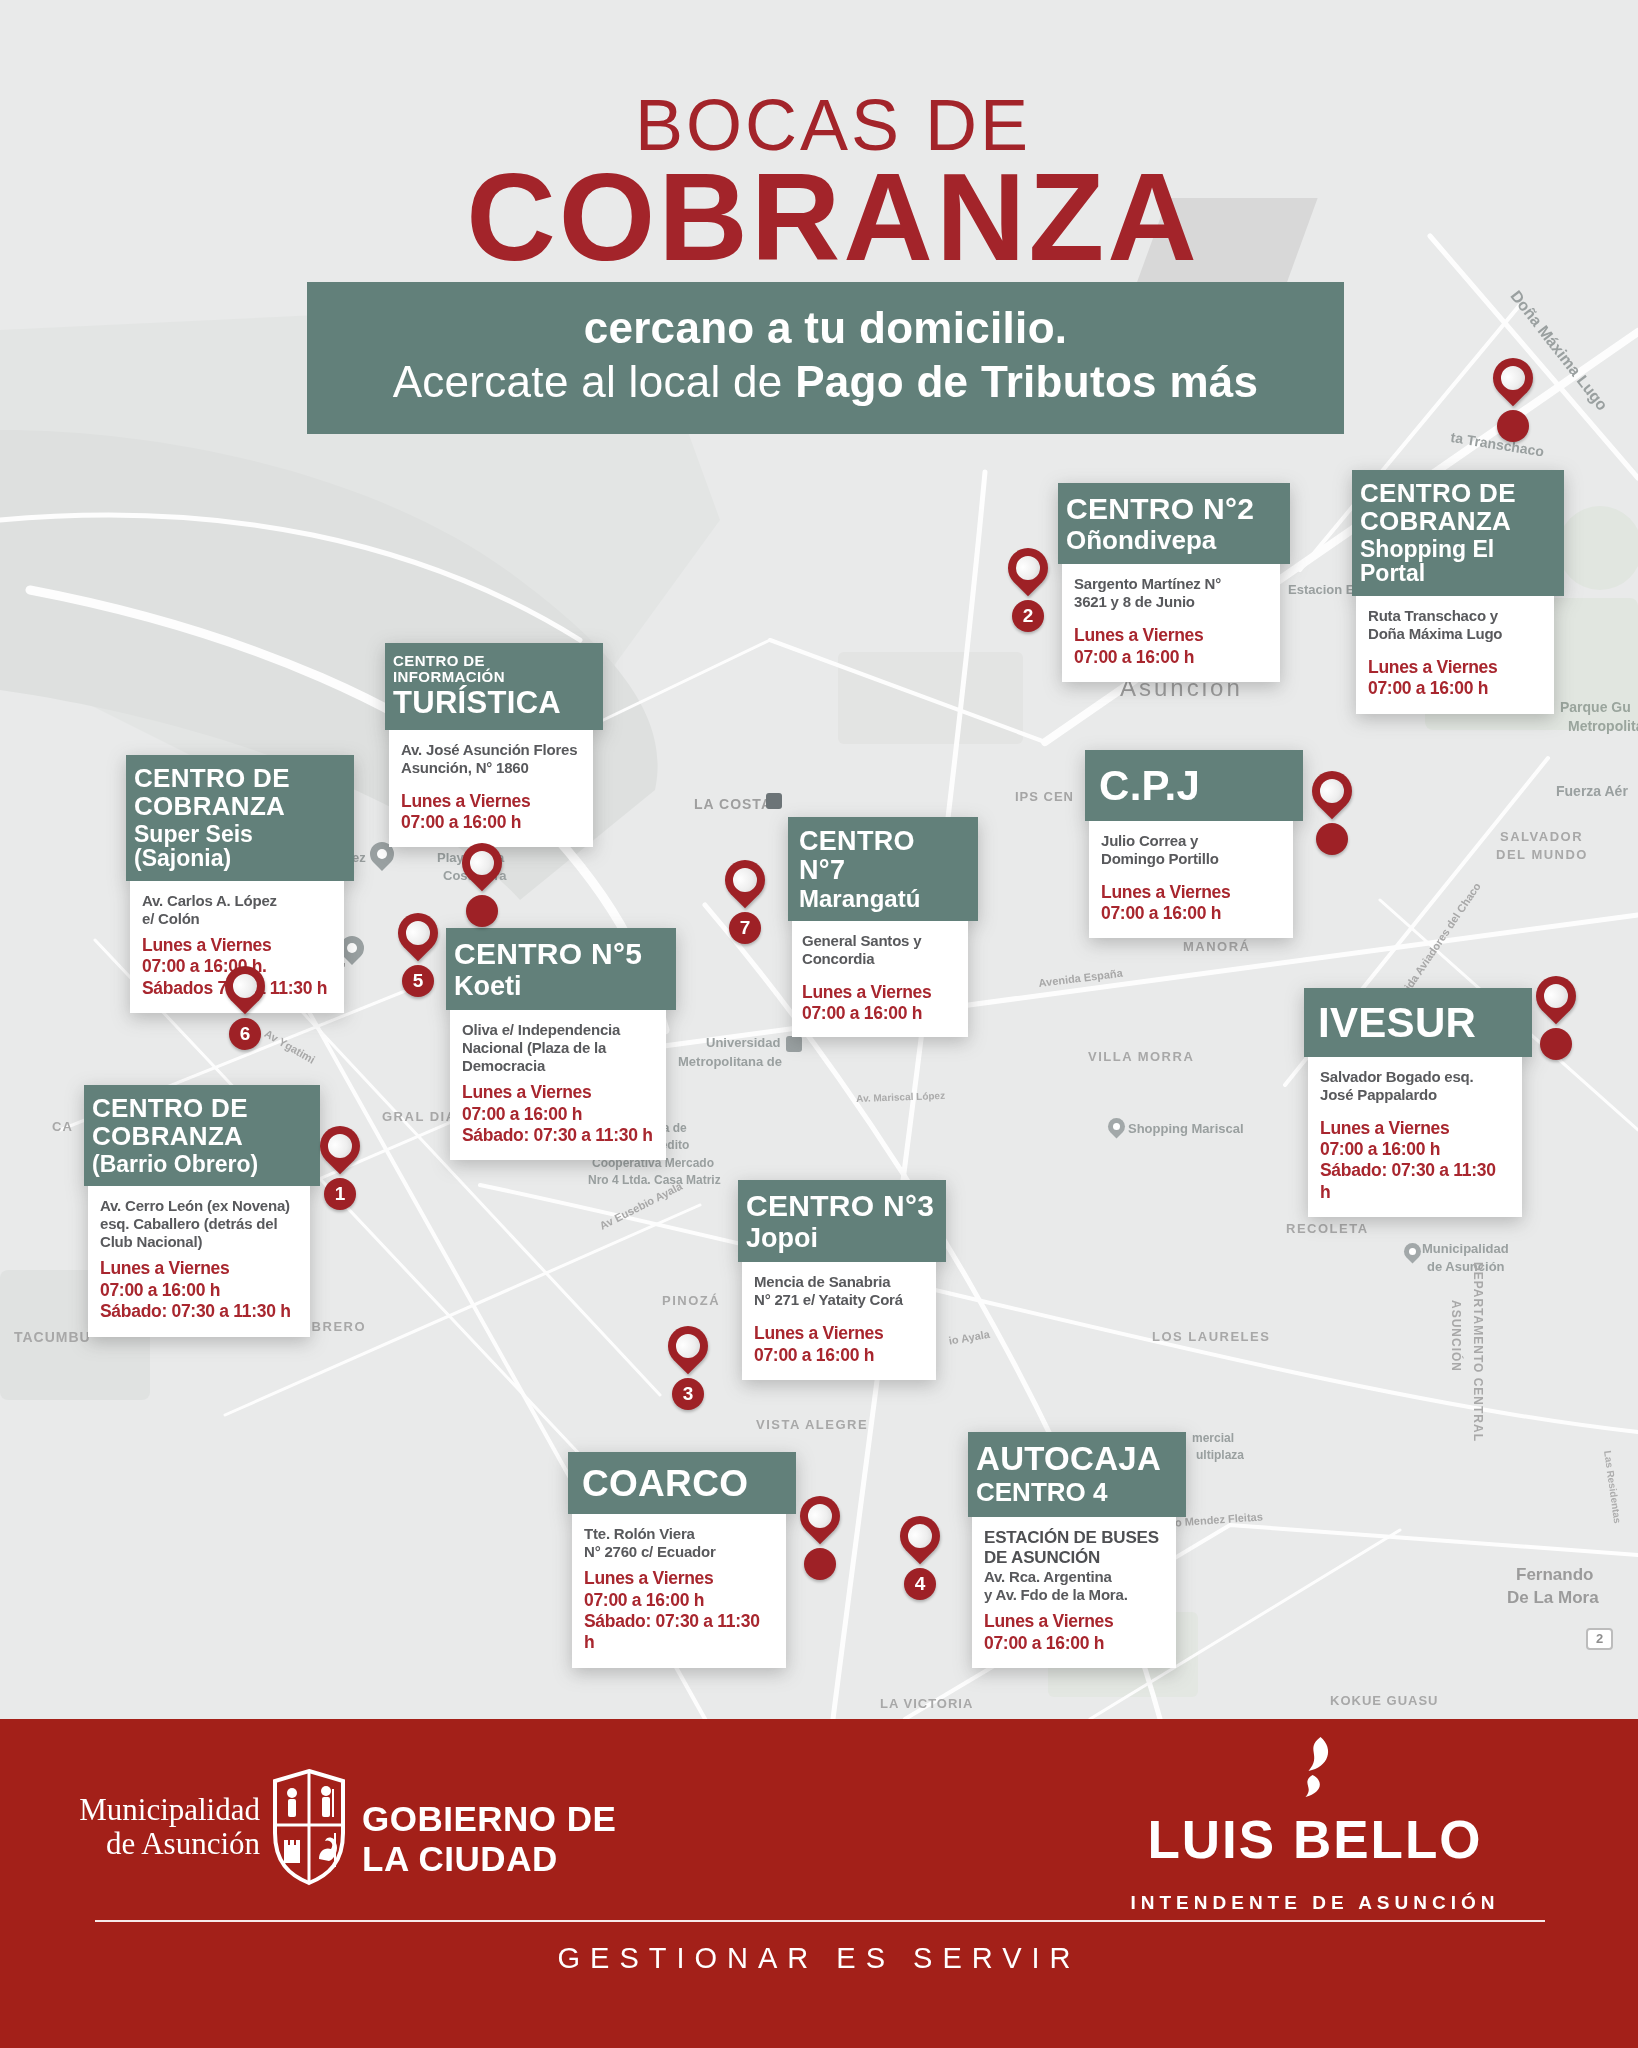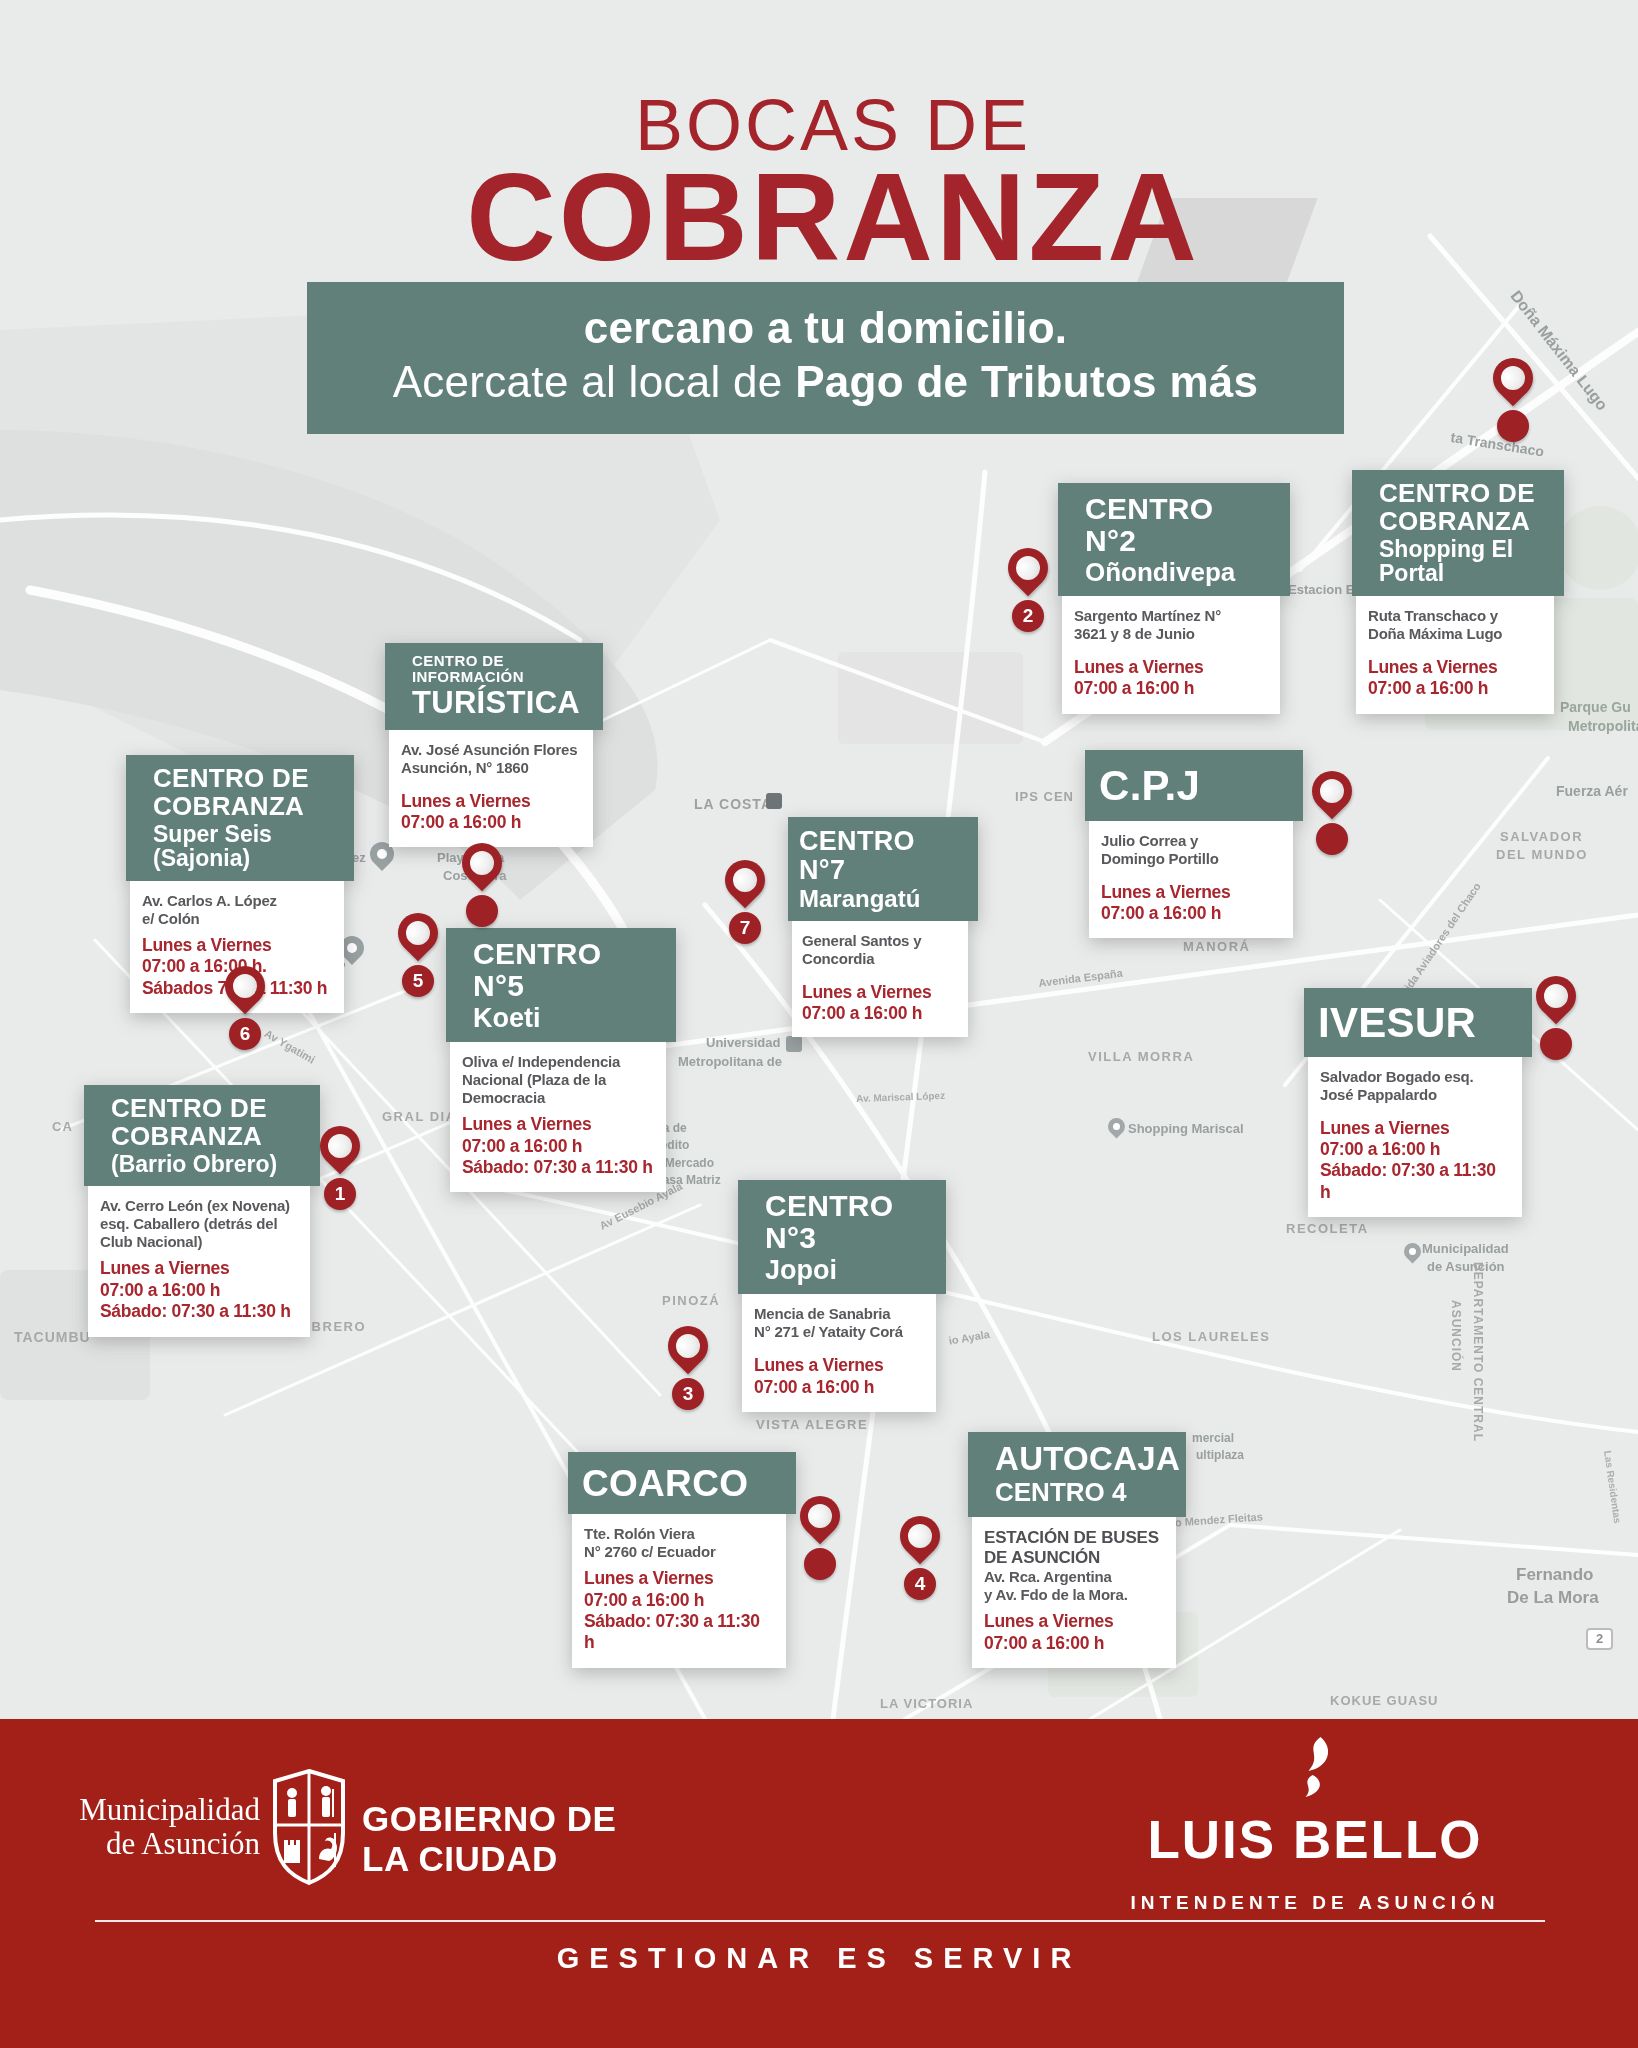--- a/index.html
+++ b/index.html
@@ -33,41 +33,41 @@
   .pin{position:absolute;z-index:50;width:40px}
   .pin .ph{position:relative;margin:8px auto 0;width:40px;height:40px;background:#9e2126;
     border-radius:50% 50% 50% 0;transform:rotate(-45deg);box-shadow:-1px 2px 3px rgba(0,0,0,.25)}
   .pin .pb{position:absolute;left:8px;top:8px;width:24px;height:24px;border-radius:50%;
     background:radial-gradient(circle at 38% 32%,#ffffff 0%,#eeeeee 55%,#cfcfcf 100%)}
   .pin .pn{position:absolute;left:4px;top:60px;width:32px;height:32px;border-radius:50%;background:#9e2126;
     color:#fff;font-size:19px;font-weight:800;display:flex;align-items:center;justify-content:center;
     box-shadow:0 2px 3px rgba(0,0,0,.25)}
   
   .card{position:absolute;z-index:40;filter:drop-shadow(0 5px 9px rgba(50,50,50,.28))}
-  .ch{background:#62807a;color:#fff;padding:10px 27px 10px;line-height:1.06}
+  .ch{background:#62807a;color:#fff;padding:10px 8px 10px;line-height:1.06}
   .ch .t{font-weight:800;letter-spacing:.3px}
   .ch .s{font-weight:600;margin-top:2px}
   .ch .small{font-size:15px;font-weight:800;letter-spacing:.4px;margin-bottom:2px}
   .cb{background:#fff;margin:0 10px 0 4px;padding:11px 12px 14px;line-height:1.2}
   .addr div{font-size:15px;font-weight:700;color:#58595c;letter-spacing:-0.2px}
   .addr .abold{font-size:17px;font-weight:800;color:#4f5053;letter-spacing:-0.2px}
   .sch{margin-top:14px}
   .sch.tight{margin-top:7px}
   .sch div{font-size:17.5px;font-weight:800;color:#a8262e;letter-spacing:-0.3px;line-height:1.22}
   
   #footer{position:absolute;left:0;top:1719px;width:1638px;height:329px;background:#a32019;z-index:60;color:#fff}
   .muni{position:absolute;left:0;top:74px;width:260px;text-align:right;
     font-family:"Liberation Serif",serif;font-size:31px;line-height:1.1;font-weight:400}
   .shield{position:absolute;left:269px;top:48px}
   .gov{position:absolute;left:362px;top:80px;font-weight:800;font-size:35px;line-height:1.14;letter-spacing:.5px}
   .bello{position:absolute;left:1315px;top:18px;transform:translateX(-50%);text-align:center}
   .bello .name{font-size:53px;font-weight:800;letter-spacing:2px;margin-top:4px;white-space:nowrap}
   .bello .subm{font-size:19px;font-weight:700;letter-spacing:5px;margin-top:22px;white-space:nowrap}
   .fhr{position:absolute;left:95px;top:201px;width:1450px;height:2px;background:rgba(255,255,255,.9)}
-  .slogan{position:absolute;left:819px;top:223px;transform:translateX(-50%);font-weight:700;font-size:29px;
+  .slogan{position:absolute;left:819px;top:223px;transform:translateX(-50%);font-weight:400;font-size:29px;
     letter-spacing:10px;white-space:nowrap}
 </style>
 </head>
 <body>
 
 <div id="canvas">
 
   <svg class="map-bg" width="1638" height="1719" viewBox="0 0 1638 1719">
     <rect x="0" y="0" width="1638" height="1719" fill="#e9eaea"></rect>
     <path d="M0,330 L640,300 L720,520 L560,740 L240,780 L0,660 Z" fill="#e3e5e4"></path>

